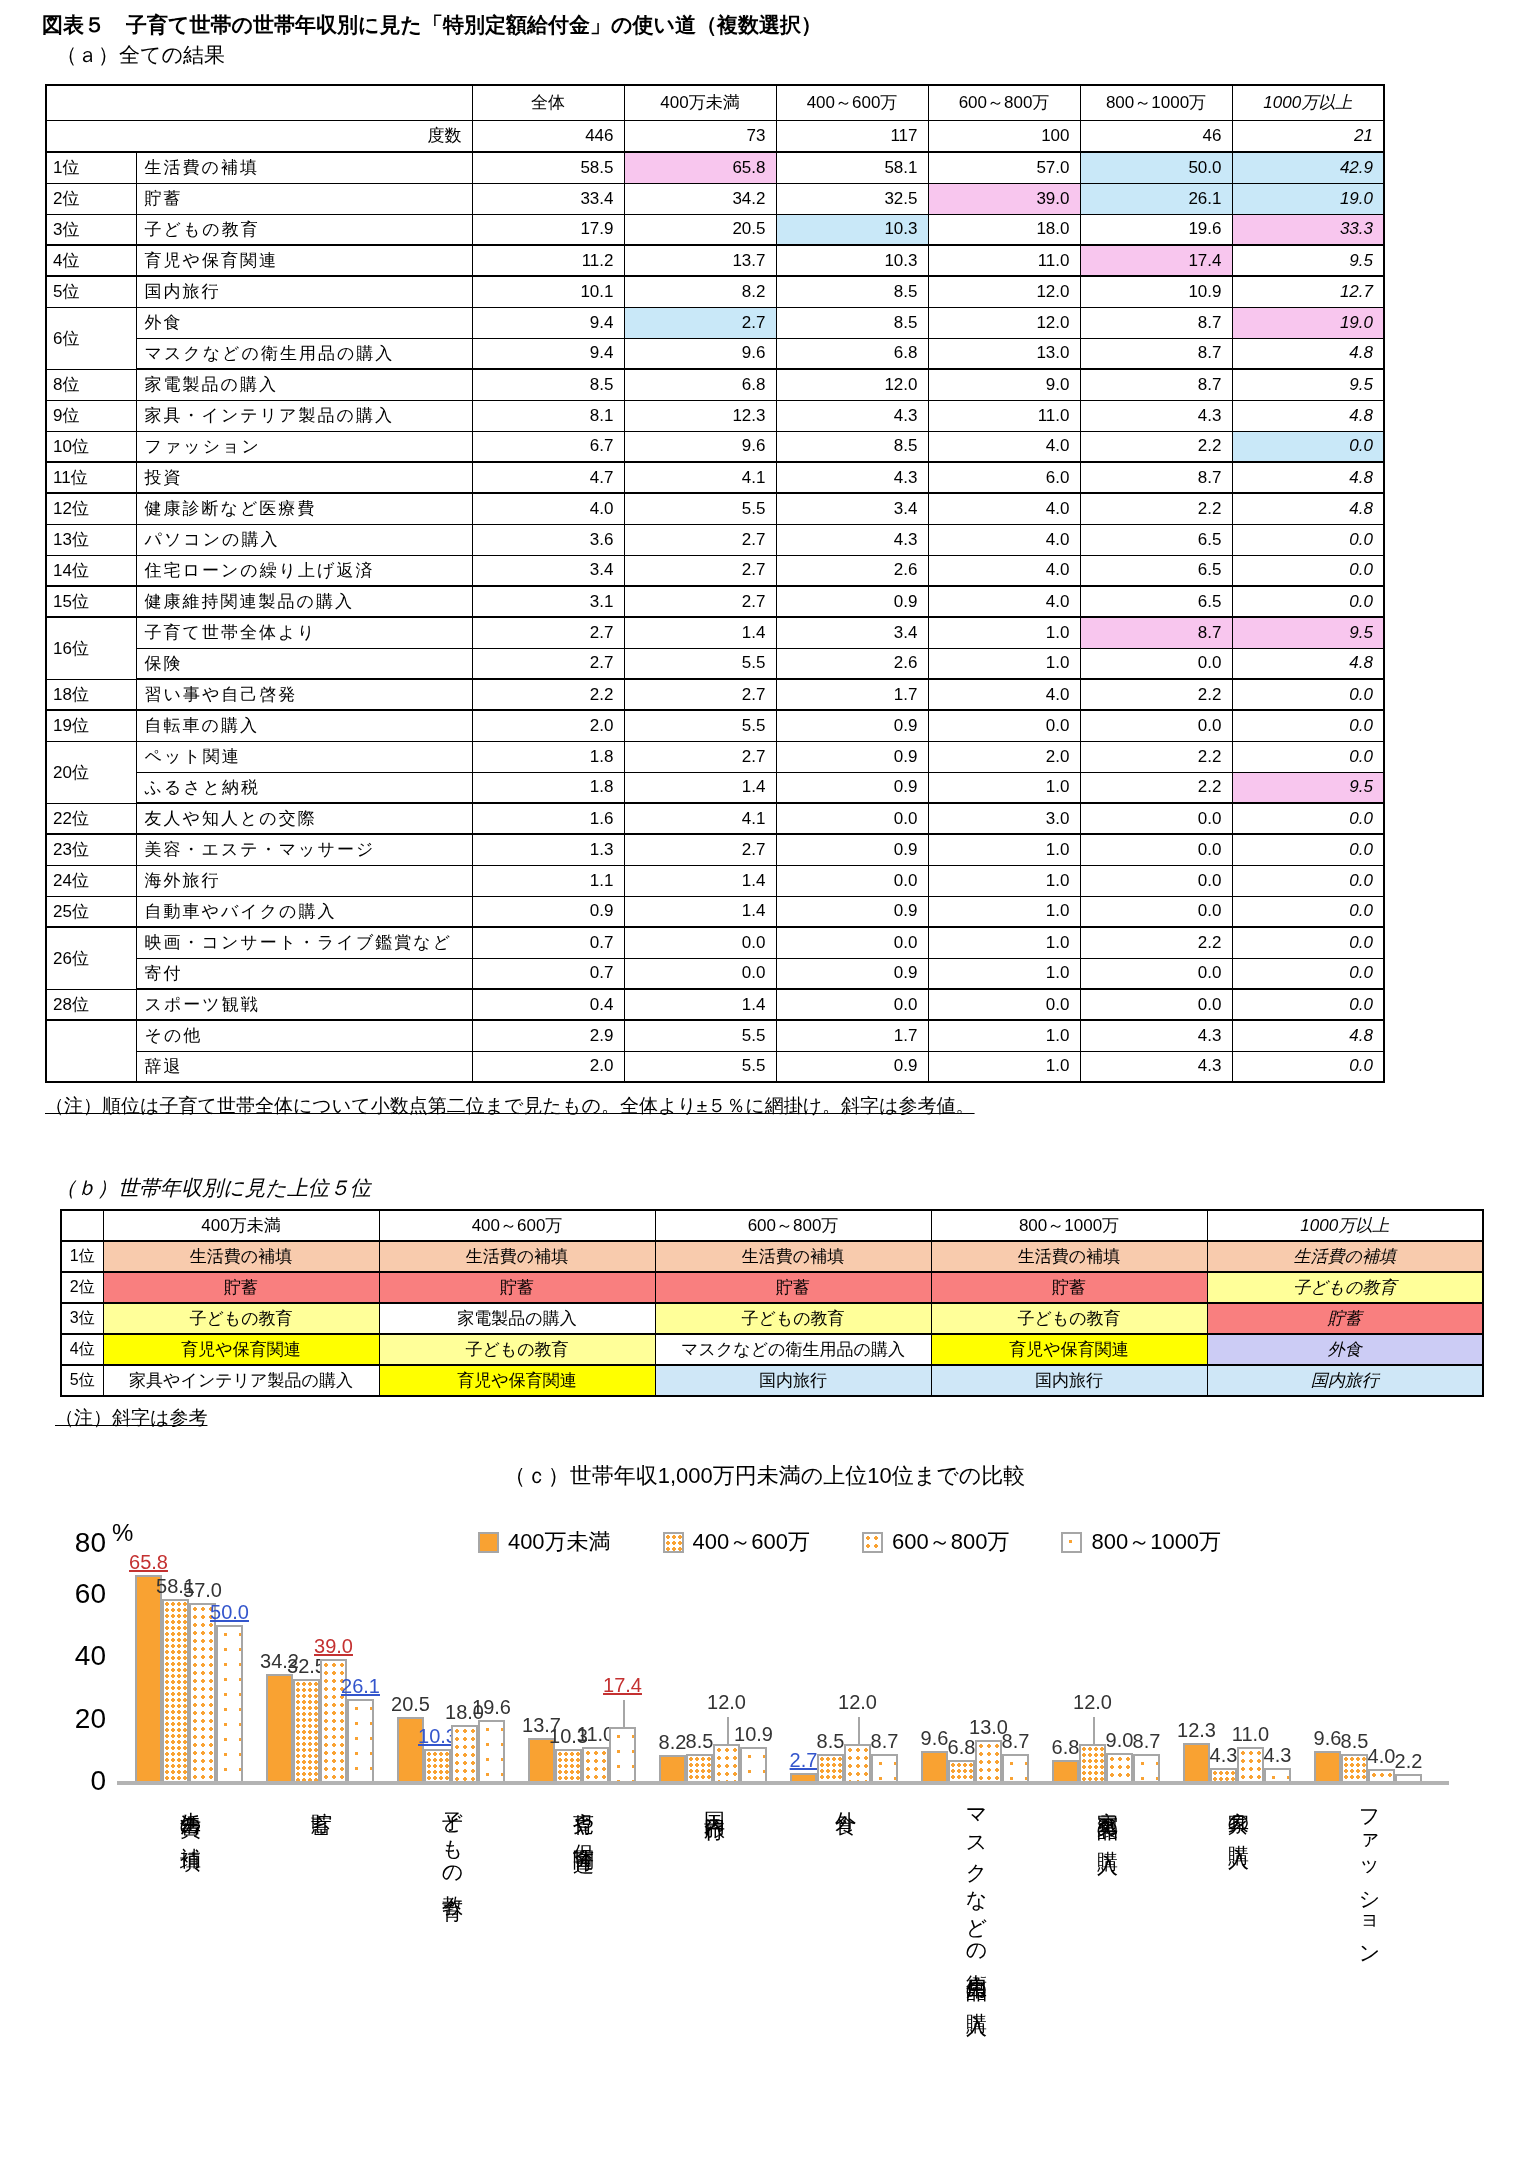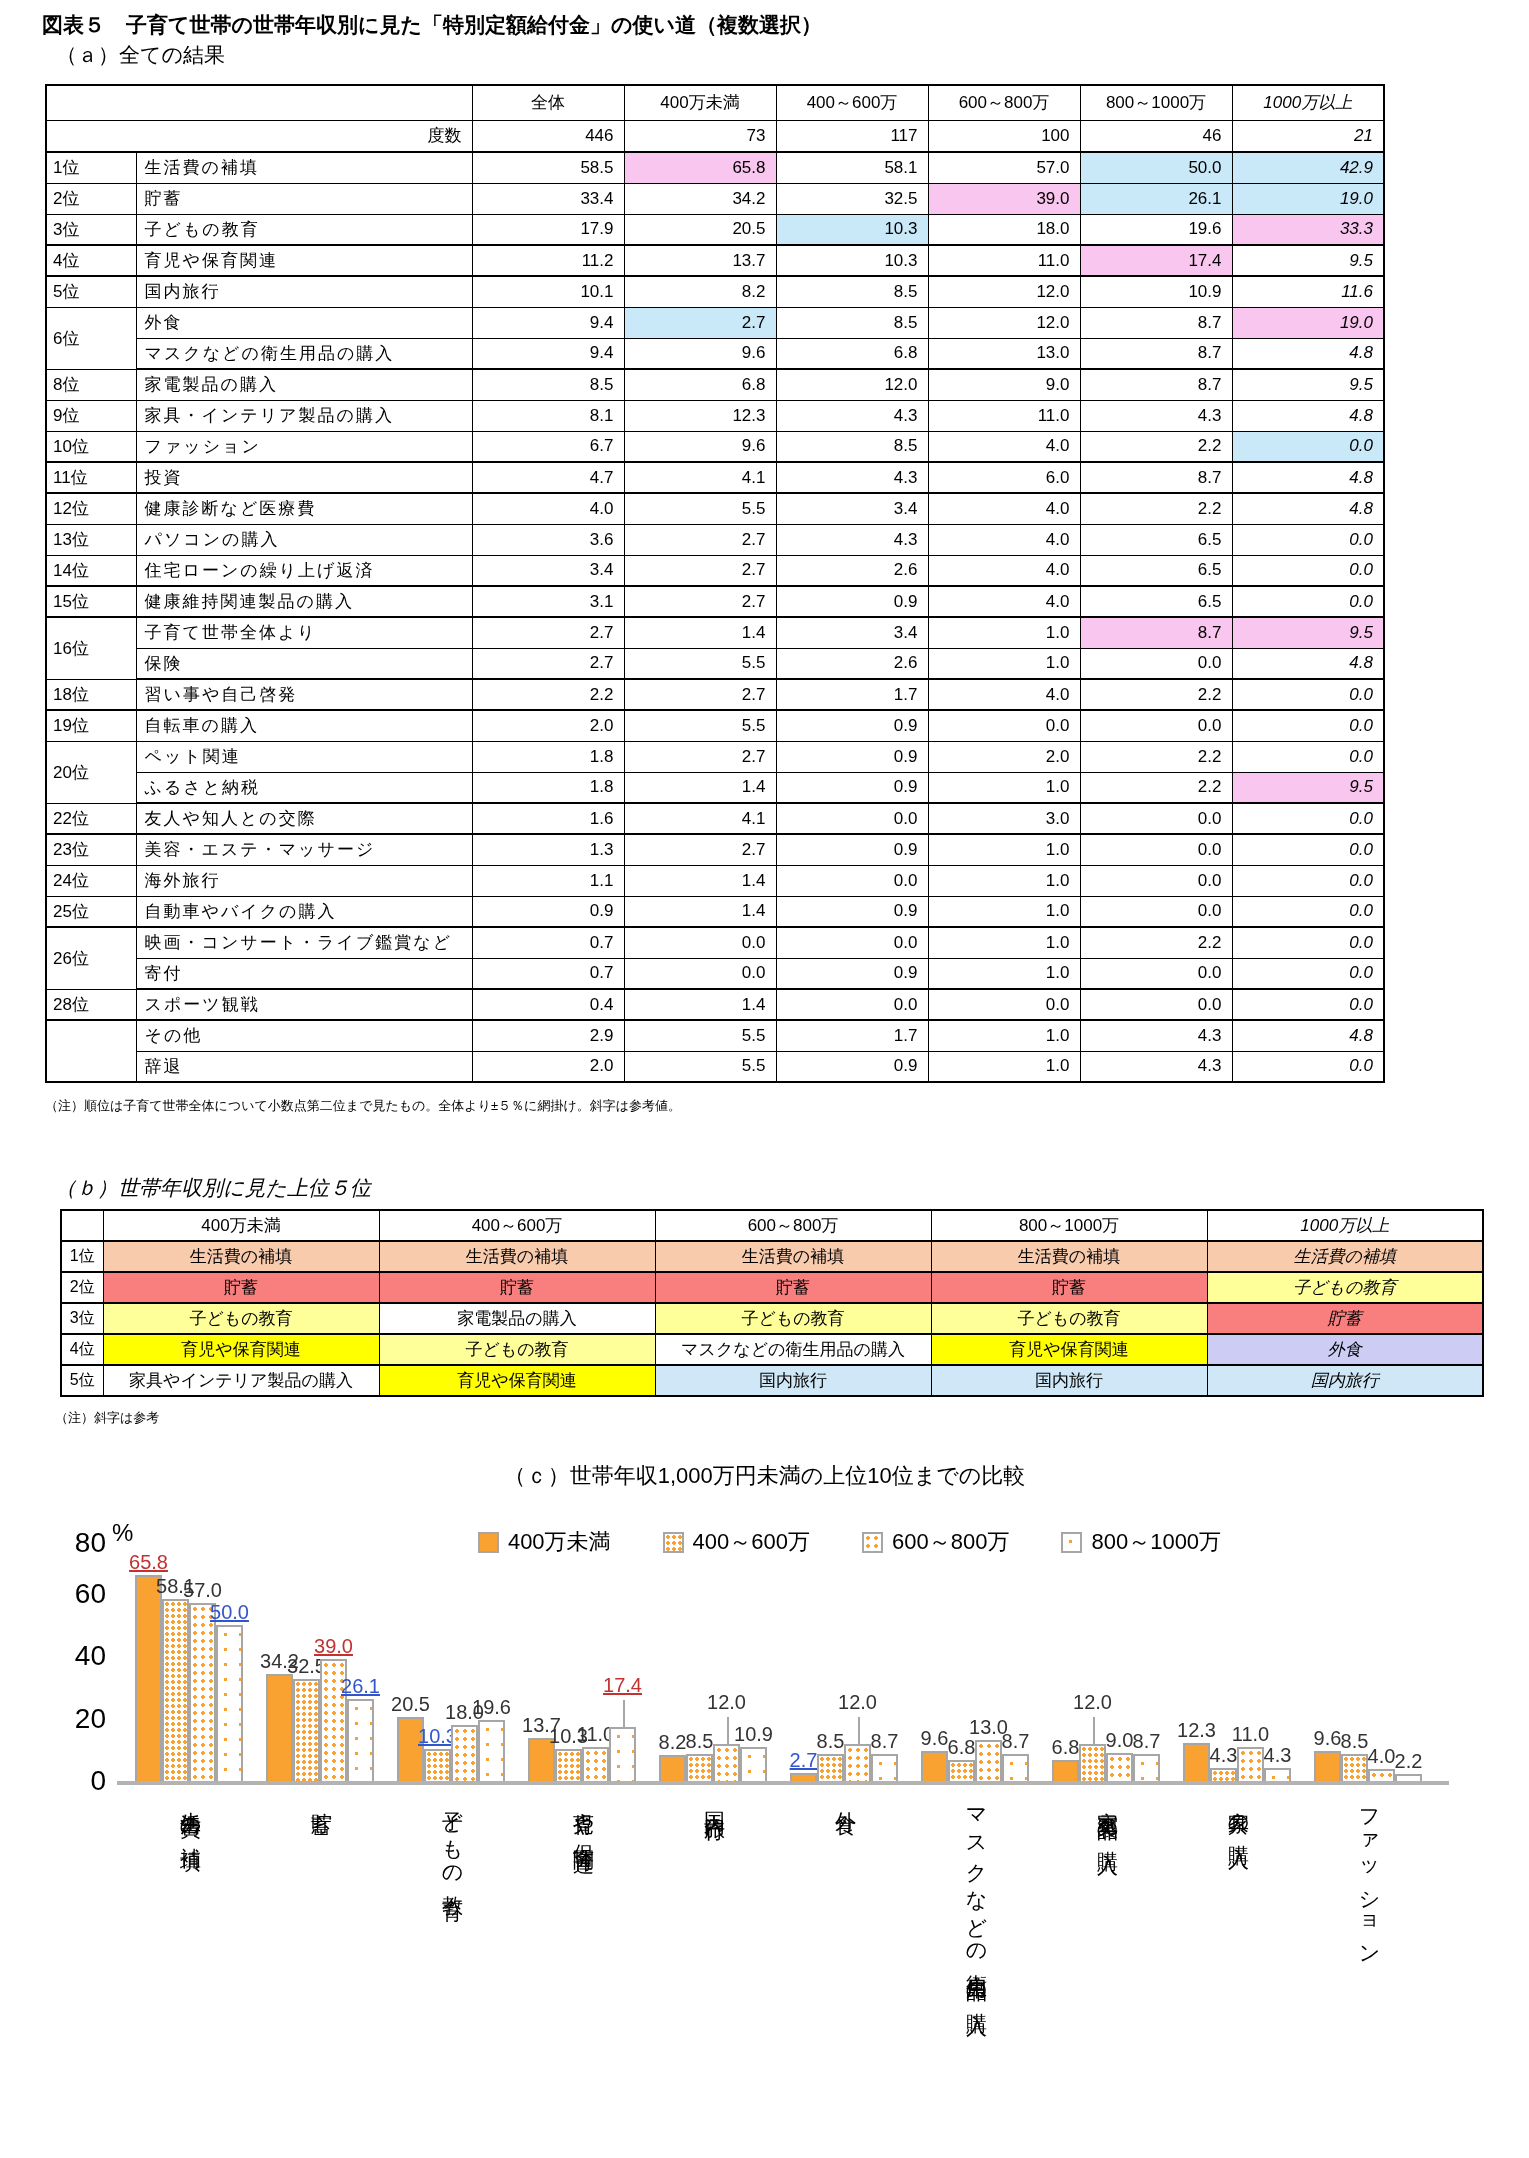--- a/index.html
+++ b/index.html
@@ -17,21 +17,21 @@
     font-size:17px;font-weight:normal;padding:0;height:31px;box-sizing:border-box;}
   table.ta tr.hdr th{height:35px;border-bottom-width:1.5px;}
   table.ta tr.freq td{height:32px;border-bottom-width:2.5px;}
   table.ta .item-cell{text-align:left;padding-left:8px;letter-spacing:2px;}
   table.ta .rank-cell{text-align:left;padding-left:6px;}
   table.ta .value-cell{text-align:right;padding-right:10px;}
   table.ta tr.tb td{border-bottom-width:2.5px;}
   .hp{background:#f8c6ee;}
   .hb{background:#c9e8f8;}
   .it{font-style:italic;}
-  .note{font-size:13px;line-height:26px;margin:10px 0 0 45px;}
+  .note{font-size:19px;line-height:26px;margin:10px 0 0 45px;text-decoration:underline;}
   
   .sub-b{margin:54px 0 0 55px;font-style:italic;}
   table.tb2{border-collapse:collapse;table-layout:fixed;margin:6px 0 0 60px;border:2px solid #000;}
   table.tb2 td,table.tb2 th{border:2px solid #000;border-left-width:1.5px;border-right-width:1.5px;
     font-size:17px;font-weight:normal;text-align:center;height:31px;box-sizing:border-box;padding:0 2px;}
   table.tb2 td:last-child,table.tb2 th:last-child{font-style:italic;}
   table.tb2 .rankb{font-size:16px;}
   
   .chart-sec{position:relative;height:688px;margin-top:0;}
   .c-title{position:absolute;top:30px;left:0;width:100%;text-align:center;font-size:22px;}
@@ -140,21 +140,21 @@
         <td class="value-cell it">9.5</td>
       </tr>
       <tr>
         <td class="rank-cell">5位</td>
         <td class="item-cell">国内旅行</td>
         <td class="value-cell">10.1</td>
         <td class="value-cell">8.2</td>
         <td class="value-cell">8.5</td>
         <td class="value-cell">12.0</td>
         <td class="value-cell">10.9</td>
-        <td class="value-cell it">11.6</td>
+        <td class="value-cell it">12.7</td>
       </tr>
       <tr>
         <td class="rank-cell" rowspan="2">6位</td>
         <td class="item-cell">外食</td>
         <td class="value-cell">9.4</td>
         <td class="value-cell hb">2.7</td>
         <td class="value-cell">8.5</td>
         <td class="value-cell">12.0</td>
         <td class="value-cell">8.7</td>
         <td class="value-cell hp it">19.0</td>

